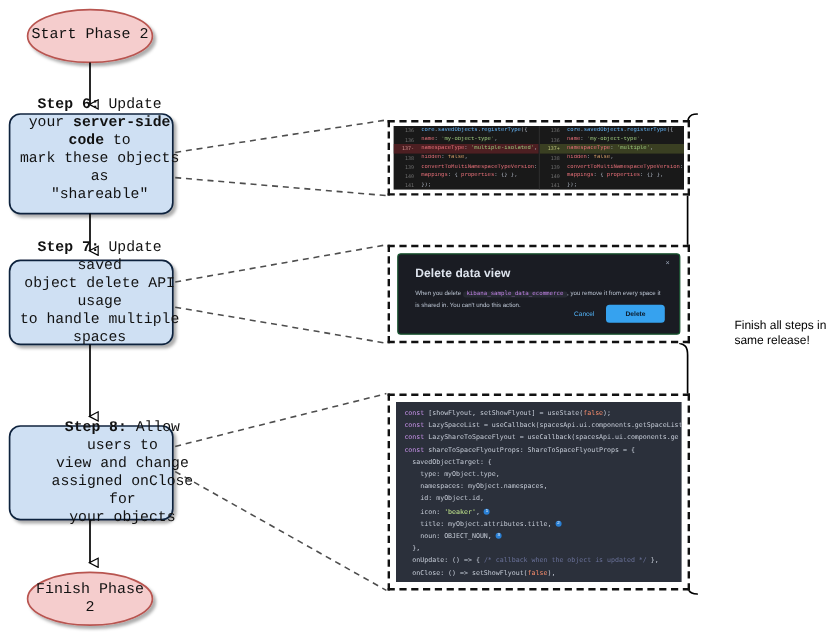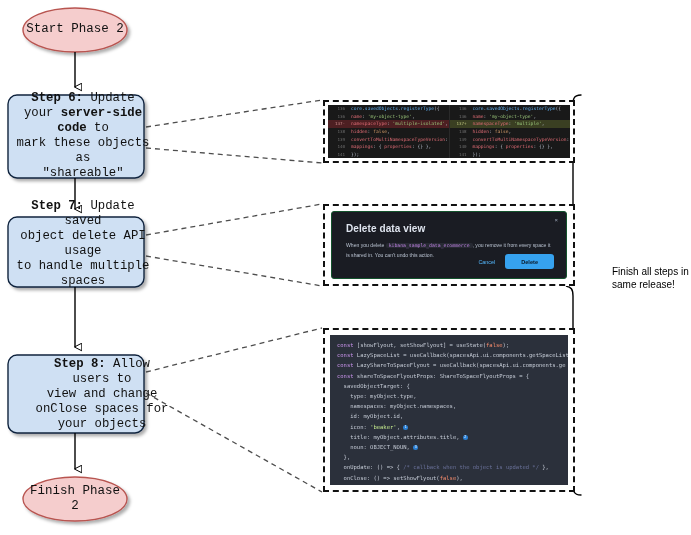--- a/index.html
+++ b/index.html
@@ -118,42 +118,42 @@
   </svg>
 
   <div class="node-text term" style="left:23px;top:8px;width:104px;height:44px;">
     <span>Start Phase 2</span>
   </div>
 
   <div class="node-text term" style="left:23px;top:477px;width:104px;height:44px;">
     <span>Finish Phase 2</span>
   </div>
 
-  <div class="node-text step" style="left:8px;top:94px;width:136px;height:83px;">
+  <div class="node-text step" style="left:8px;top:83px;width:136px;height:83px;">
     <span>
       <b>Step 6:</b><span> Update</span><br>
       <span>your </span><b>server-side code</b><span> to</span><br>
       <span>mark these objects as</span><br>
       <span>"shareable"</span>
     </span>
   </div>
 
   <div class="node-text step" style="left:4px;top:217px;width:144px;height:54px;">
     <span>
       <b>Step 7:</b><span> Update saved</span><br>
       <span>object delete API usage</span><br>
       <span>to handle multiple spaces</span>
     </span>
   </div>
 
   <div class="node-text step" style="left:8px;top:355px;width:136px;height:78px;padding-left:26px;">
     <span>
       <b>Step 8:</b><span> Allow users to</span><br>
       <span>view and change</span><br>
-      <span>onClose spaces for</span><br>
+      <span>assigned onClose for</span><br>
       <span>your objects</span>
     </span>
   </div>
 
   <div class="note" style="left:588px;top:265px;width:100px;">
     <span>Finish all steps in the same release!</span>
   </div>
 
   <div class="shot" style="left:323px;top:100px;width:252px;height:63px;">
     <div class="diff">

